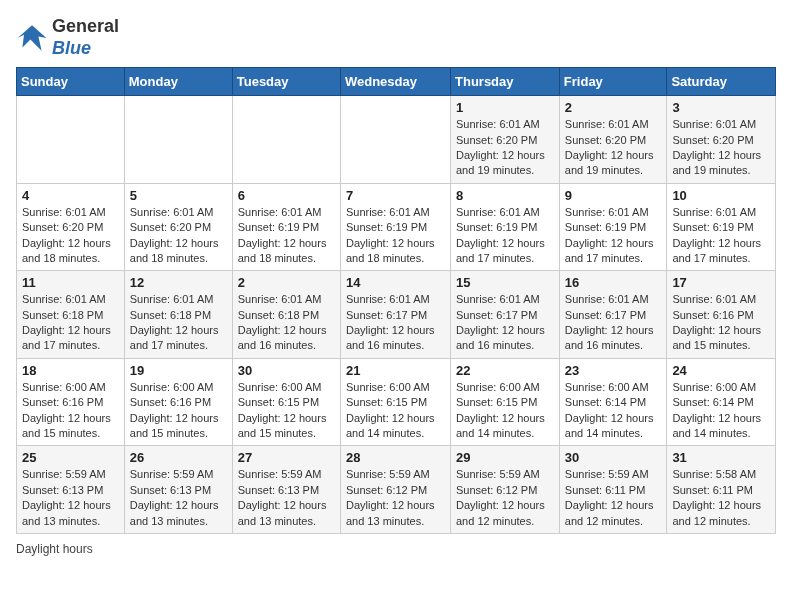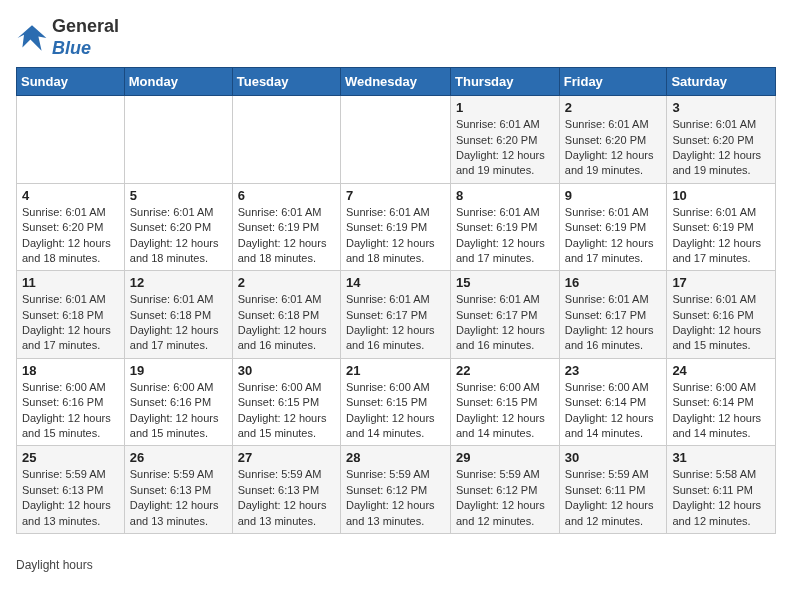--- a/index.html
+++ b/index.html
@@ -81,21 +81,21 @@
       margin-bottom: 2px;
     }
     .day-info {
       color: #333;
       line-height: 1.4;
     }
     .empty-cell {
       background: #fff !important;
     }
     .footer {
-      margin-top: 24px;
+      margin-top: 8px;
       font-size: 12px;
       color: #444;
       text-align: left;
     }
   </style>
 </head>
 <body>
 
 <div class="header">
   <div class="logo">

